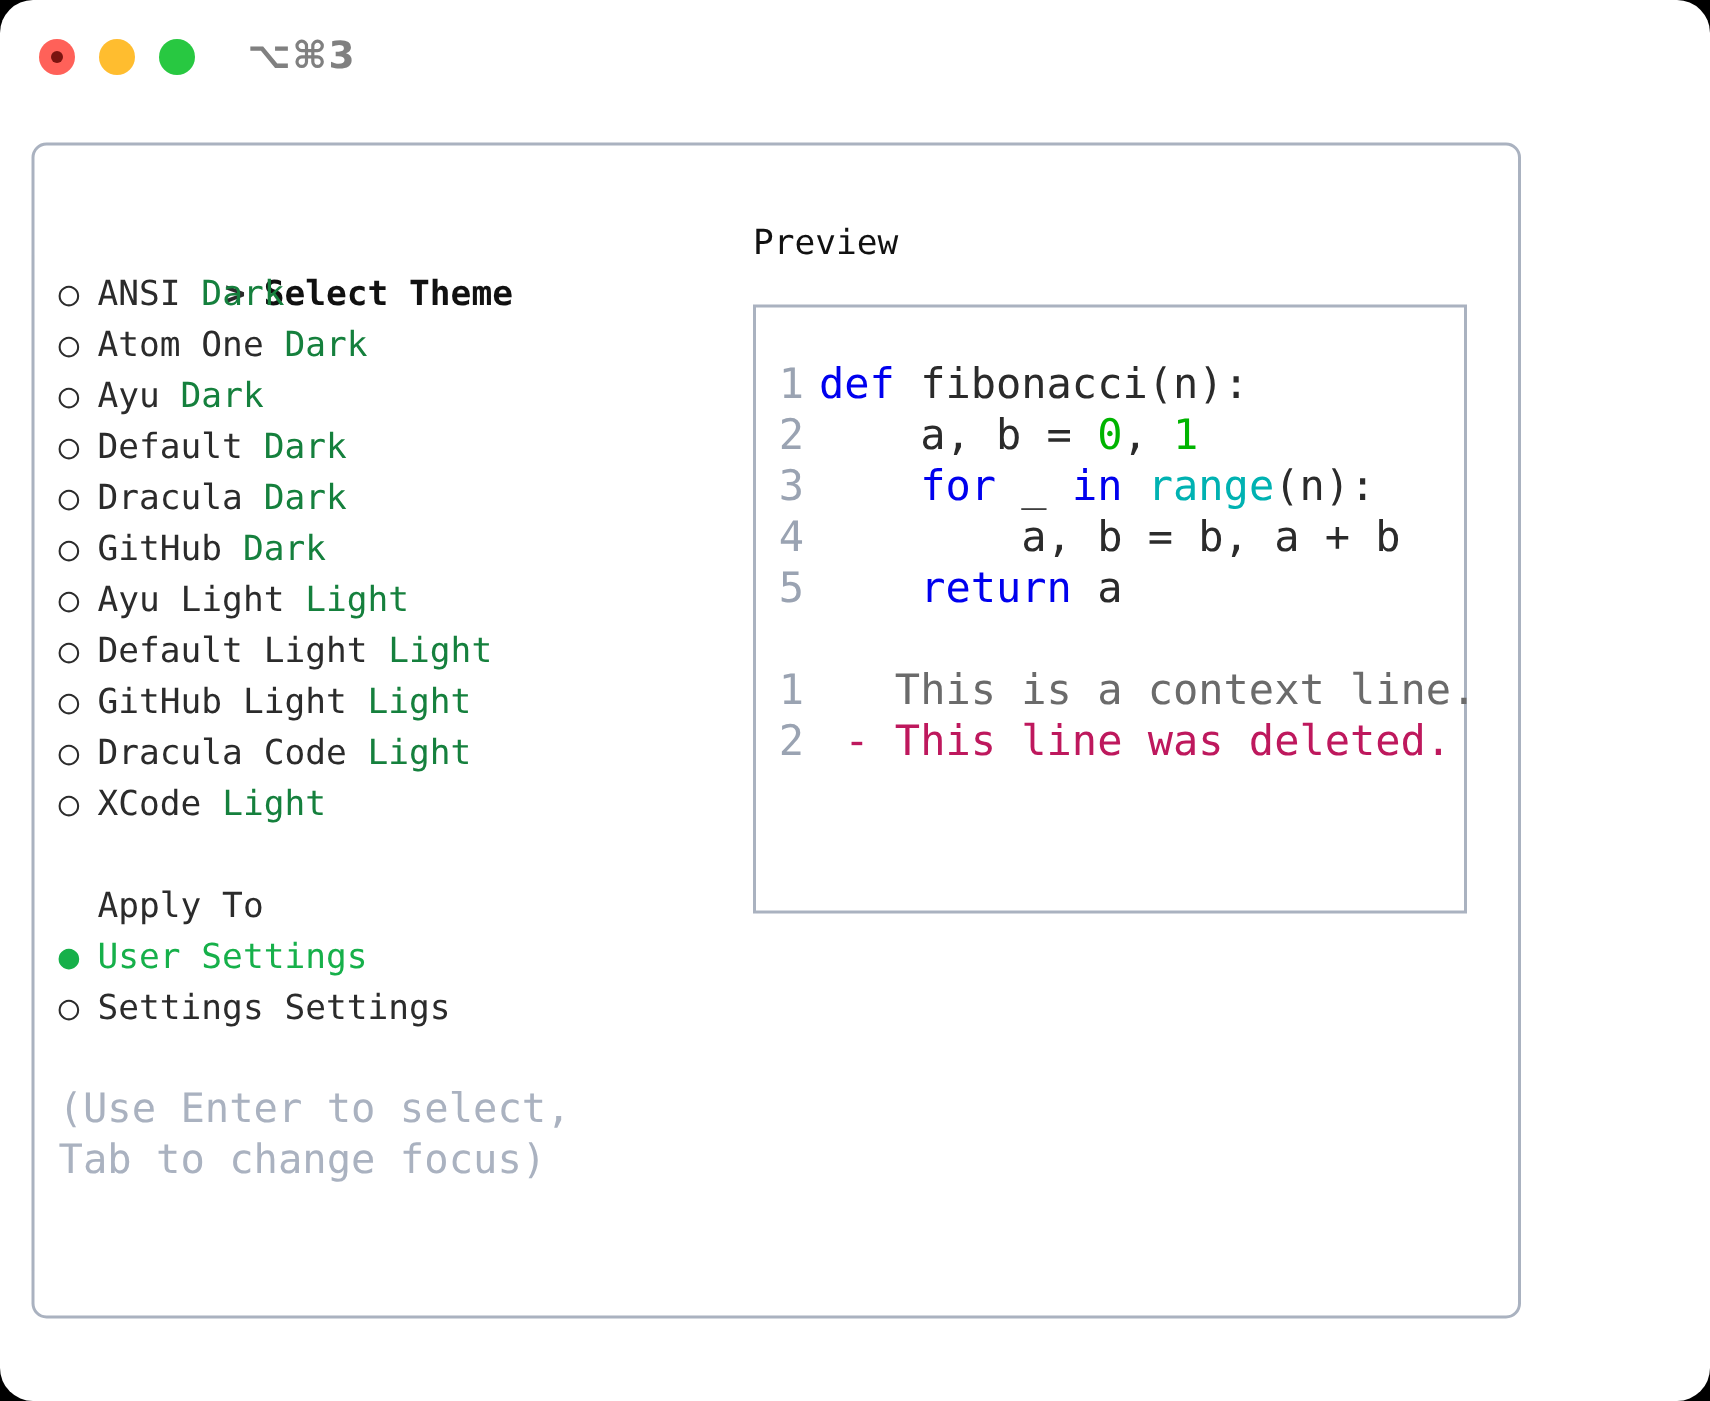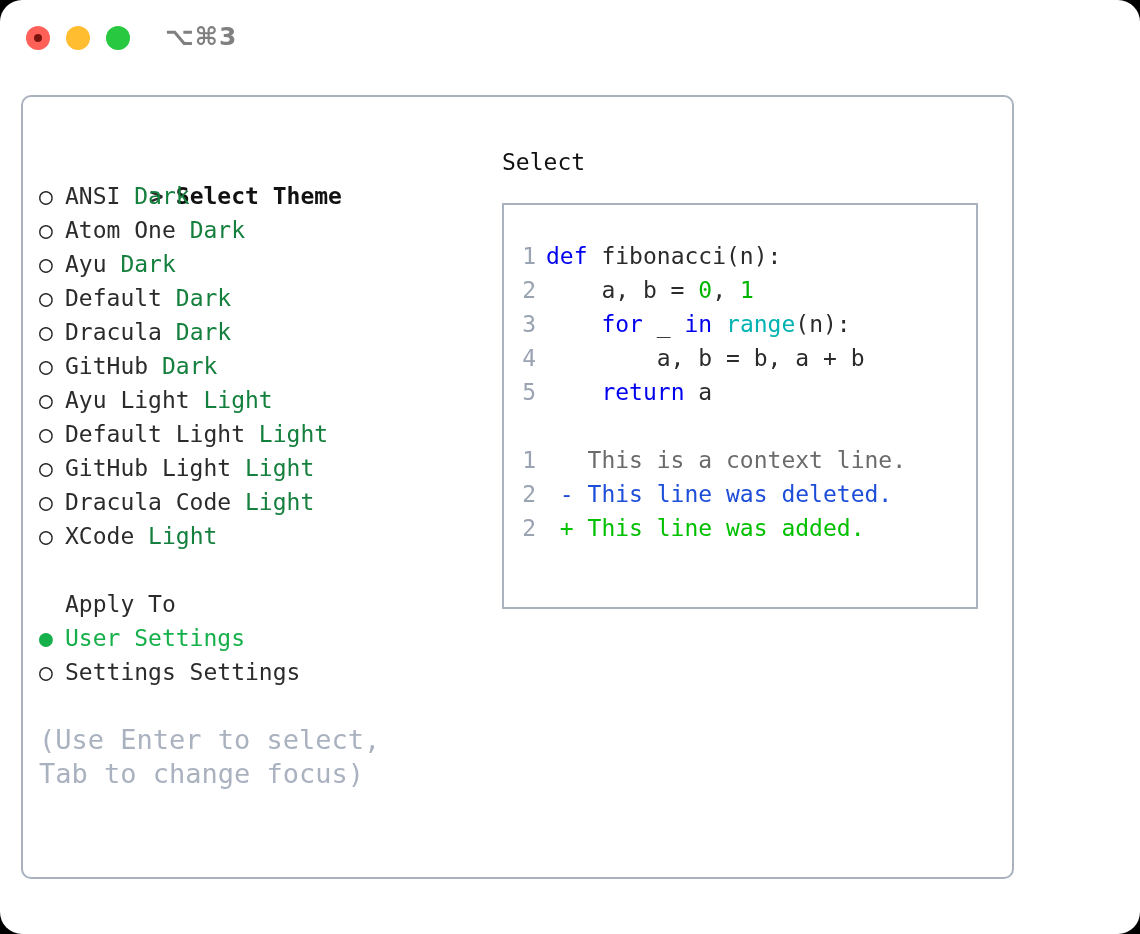--- a/index.html
+++ b/index.html
@@ -146,38 +146,38 @@
     position: relative;
   }
   #code-area {
     position: absolute;
     left: 0; top: 34px;
     width: 476px;
   }
   .cline {
     height: 34px;
     line-height: 34px;
-    font-size: 23px;
+    font-size: 28px;
     white-space: pre;
     color: #2b2b2b;
   }
   .ln {
     display: inline-block;
     width: 42px;
     text-align: right;
     color: #9aa3b2;
     padding-right: 10px;
     box-sizing: border-box;
   }
   .kw  { color: #0000ee; }
   .bi  { color: #00b2b2; }
   .num { color: #00b400; }
   .blank-line { height: 34px; }
   .ctx { color: #6b6b6b; }
-  .del { color: #1d4ed8; }
+  .del { color: #be185d; }
   .add { color: #00c000; }
 </style>
 </head>
 <body>
 
 <div id="window">
 
   <div id="titlebar">
     <div class="traffic" id="dot-close"></div>
     <div class="traffic" id="dot-min"></div>
@@ -209,34 +209,33 @@
       <div class="section-label">Apply To</div>
       <div id="apply-items">
           <div class="row selected"><span class="bullet">●</span><span class="label">User Settings</span></div>
           <div class="row"><span class="bullet">○</span><span class="label">Settings Settings</span></div>
         </div>
 
       <div id="hint">(Use Enter to select, Tab to change focus)</div>
     </div>
 
     <div id="right-col">
-      <div id="preview-title">Select</div>
+      <div id="preview-title">Preview</div>
       <div id="preview-box">
         <div id="code-area">
           <div id="code-lines">
               <div class="cline"><span class="ln">1</span><span class="kw">def</span><span> fibonacci(n):</span></div>
               <div class="cline"><span class="ln">2</span><span>    a, b = </span><span class="num">0</span><span>, </span><span class="num">1</span></div>
               <div class="cline"><span class="ln">3</span><span>    </span><span class="kw">for</span><span> _ </span><span class="kw">in</span><span> </span><span class="bi">range</span><span>(n):</span></div>
               <div class="cline"><span class="ln">4</span><span>        a, b = b, a + b</span></div>
               <div class="cline"><span class="ln">5</span><span>    </span><span class="kw">return</span><span> a</span></div>
             </div>
           <div class="blank-line"></div>
           <div id="diff-lines">
               <div class="cline"><span class="ln">1</span><span class="ctx">   This is a context line.</span></div>
               <div class="cline"><span class="ln">2</span><span class="del"> - This line was deleted.</span></div>
-              <div class="cline"><span class="ln">2</span><span class="add"> + This line was added.</span></div>
             </div>
         </div>
       </div>
     </div>
 
   </div>
 </div>
 
 </body></html>

